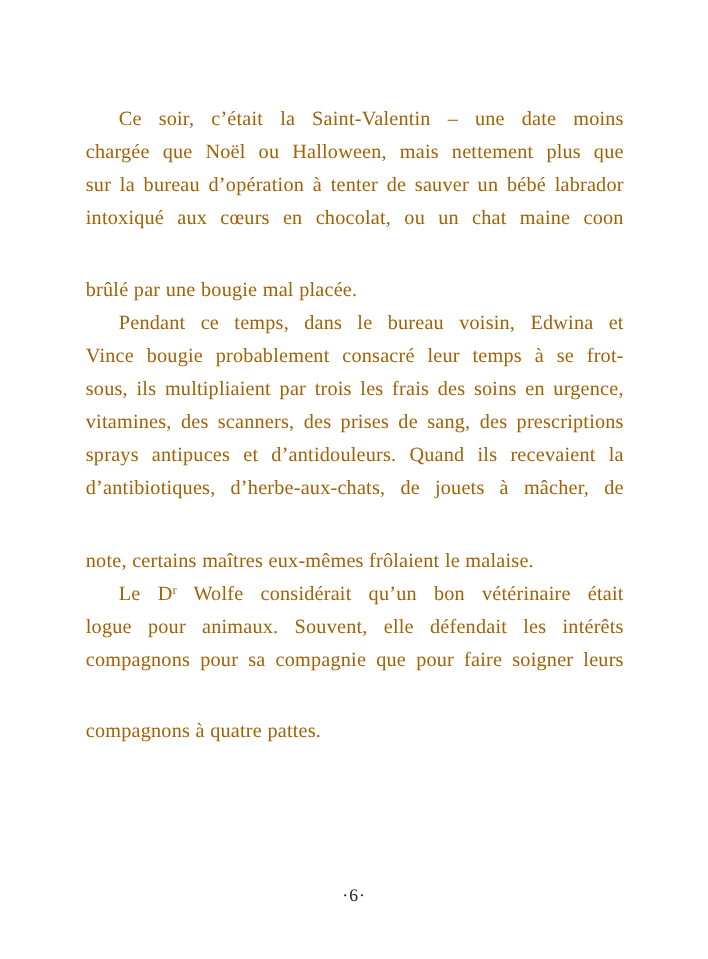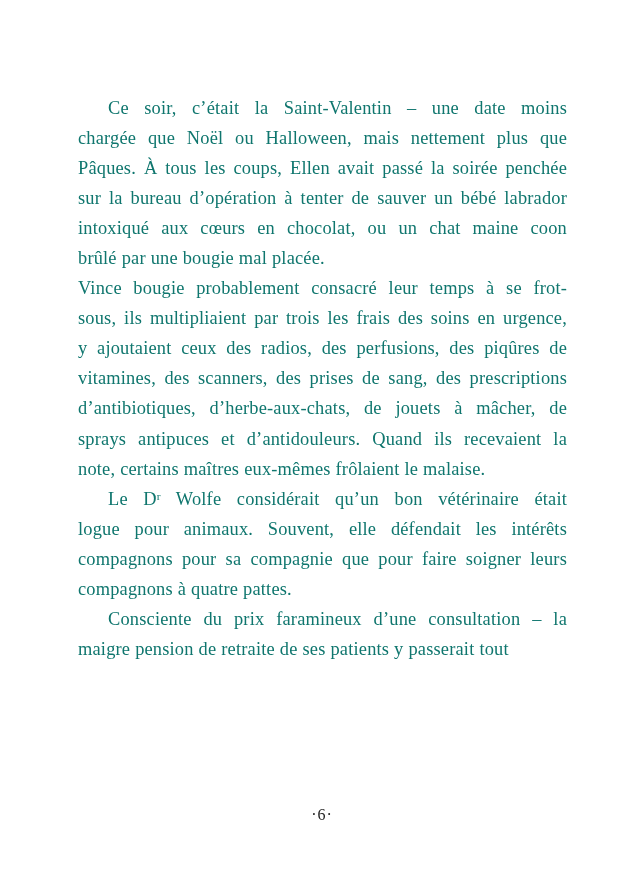--- a/index.html
+++ b/index.html
@@ -31,33 +31,34 @@
   }
 
   .para {
     margin: 0;
     text-align: justify;
     text-align-last: left;
     font-size: 18.4px;
     line-height: 30.05px;
     letter-spacing: 0.01em;
     word-spacing: 0.01em;
-    color: #0f766e;
+    color: #a16207;
     hyphens: none;
   }
 
   
   .line {
     display: block;
     text-align: justify;
     text-align-last: justify;
     white-space: pre-wrap;
   }
   .line.last {
     text-align-last: left;
+    margin-top: 35px;
   }
   .line.indent {
     text-indent: 30px;
   }
 
   .sup-r {
     font-size: 0.62em;
     vertical-align: 0.42em;
     line-height: 0;
     letter-spacing: 0;
@@ -77,45 +78,40 @@
 </head>
 <body>
 
 <div class="page">
 
   <div class="text-block">
 
     <p class="para">
       <span class="line indent">Ce soir, c’était la Saint-Valentin – une date moins</span>
       <span class="line">chargée que Noël ou Halloween, mais nettement plus que</span>
-      <span class="line">Pâques. À tous les coups, Ellen avait passé la soirée penchée</span>
       <span class="line">sur la bureau d’opération à tenter de sauver un bébé labrador</span>
       <span class="line">intoxiqué aux cœurs en chocolat, ou un chat maine coon</span>
       <span class="line last">brûlé par une bougie mal placée.</span>
     </p>
 
     <p class="para">
+      <span class="line indent">Pendant ce temps, dans le bureau voisin, Edwina et</span>
       <span class="line">Vince bougie probablement consacré leur temps à se frot-</span>
       <span class="line">sous, ils multipliaient par trois les frais des soins en urgence,</span>
-      <span class="line">y ajoutaient ceux des radios, des perfusions, des piqûres de</span>
       <span class="line">vitamines, des scanners, des prises de sang, des prescriptions</span>
+      <span class="line">sprays antipuces et d’antidouleurs. Quand ils recevaient la</span>
       <span class="line">d’antibiotiques, d’herbe-aux-chats, de jouets à mâcher, de</span>
-      <span class="line">sprays antipuces et d’antidouleurs. Quand ils recevaient la</span>
       <span class="line last">note, certains maîtres eux-mêmes frôlaient le malaise.</span>
     </p>
 
     <p class="para">
       <span class="line indent">Le D<span class="sup-r">r</span> Wolfe considérait qu’un bon vétérinaire était</span>
       <span class="line">logue pour animaux. Souvent, elle défendait les intérêts</span>
       <span class="line">compagnons pour sa compagnie que pour faire soigner leurs</span>
       <span class="line last">compagnons à quatre pattes.</span>
     </p>
 
-    <p class="para">
-      <span class="line indent">Consciente du prix faramineux d’une consultation – la</span>
-      <span class="line last">maigre pension de retraite de ses patients y passerait tout</span>
-    </p>
 
   </div>
 
   <div class="folio">·6·</div>
 
 </div>
 
 </body></html>

